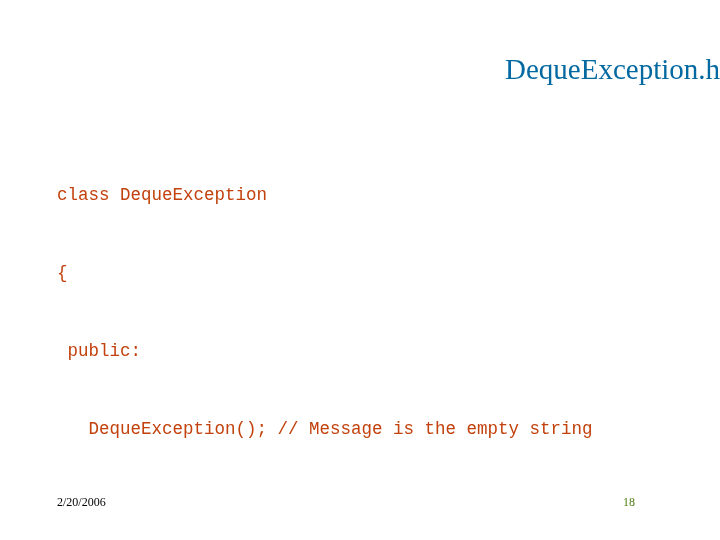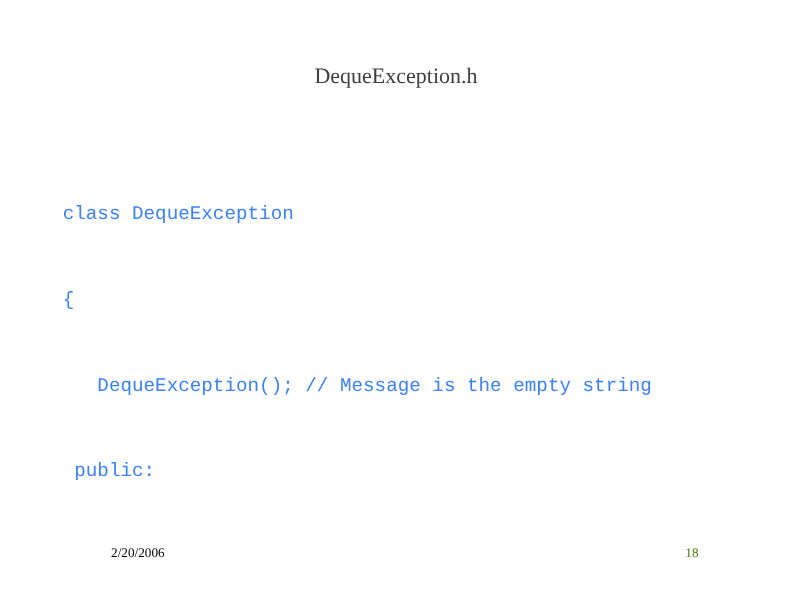--- a/index.html
+++ b/index.html
@@ -24,65 +24,64 @@
     height: 540px;
     background: #ffffff;
   }
 
   
   #slide-title {
     position: absolute;
     left: 0;
     top: 52px;
     width: 720px;
-    text-align: center;
+    text-align: right;
     font-family: "Liberation Serif", "DejaVu Serif", serif;
-    font-size: 20px;
+    font-size: 29px;
     line-height: 34px;
-    color: #404040;
+    color: #0369a1;
     letter-spacing: 0px;
     white-space: nowrap;
   }
 
   
   #code-block {
     position: absolute;
     left: 57px;
     top: 104px;
     width: 640px;
     font-family: "Liberation Mono", "DejaVu Sans Mono", monospace;
     font-size: 17.5px;
     line-height: 26px;
     color: #000000;
     white-space: pre;
   }
   .code-line {
     height: 26px;
     white-space: pre;
-    color: #3b82f6;
+    color: #c2410c;
   }
 
   
   #footer {
     position: absolute;
     left: 0;
     top: 494px;
     width: 720px;
     height: 22px;
   }
   #footer-date {
     position: absolute;
     left: 57px;
     top: 0;
     font-family: "Liberation Serif", "DejaVu Serif", serif;
     font-size: 12px;
     line-height: 16px;
     color: #000000;
     white-space: nowrap;
-    margin-left: 44px;
   }
   #footer-page {
     position: absolute;
     left: 600px;
     top: 0;
     width: 58px;
     text-align: center;
     font-family: "Liberation Serif", "DejaVu Serif", serif;
     font-size: 12px;
     line-height: 16px;
@@ -94,22 +93,22 @@
 <body>
 
 <div id="slide">
 
   <div id="slide-title">DequeException.h</div>
 
   <div id="code-block">
 
     <div class="code-line">class DequeException</div>
     <div class="code-line">{</div>
+    <div class="code-line"> public:</div>
     <div class="code-line">   DequeException(); // Message is the empty string</div>
-    <div class="code-line"> public:</div>
     
     
     
     
     
     
     
     
     
 

